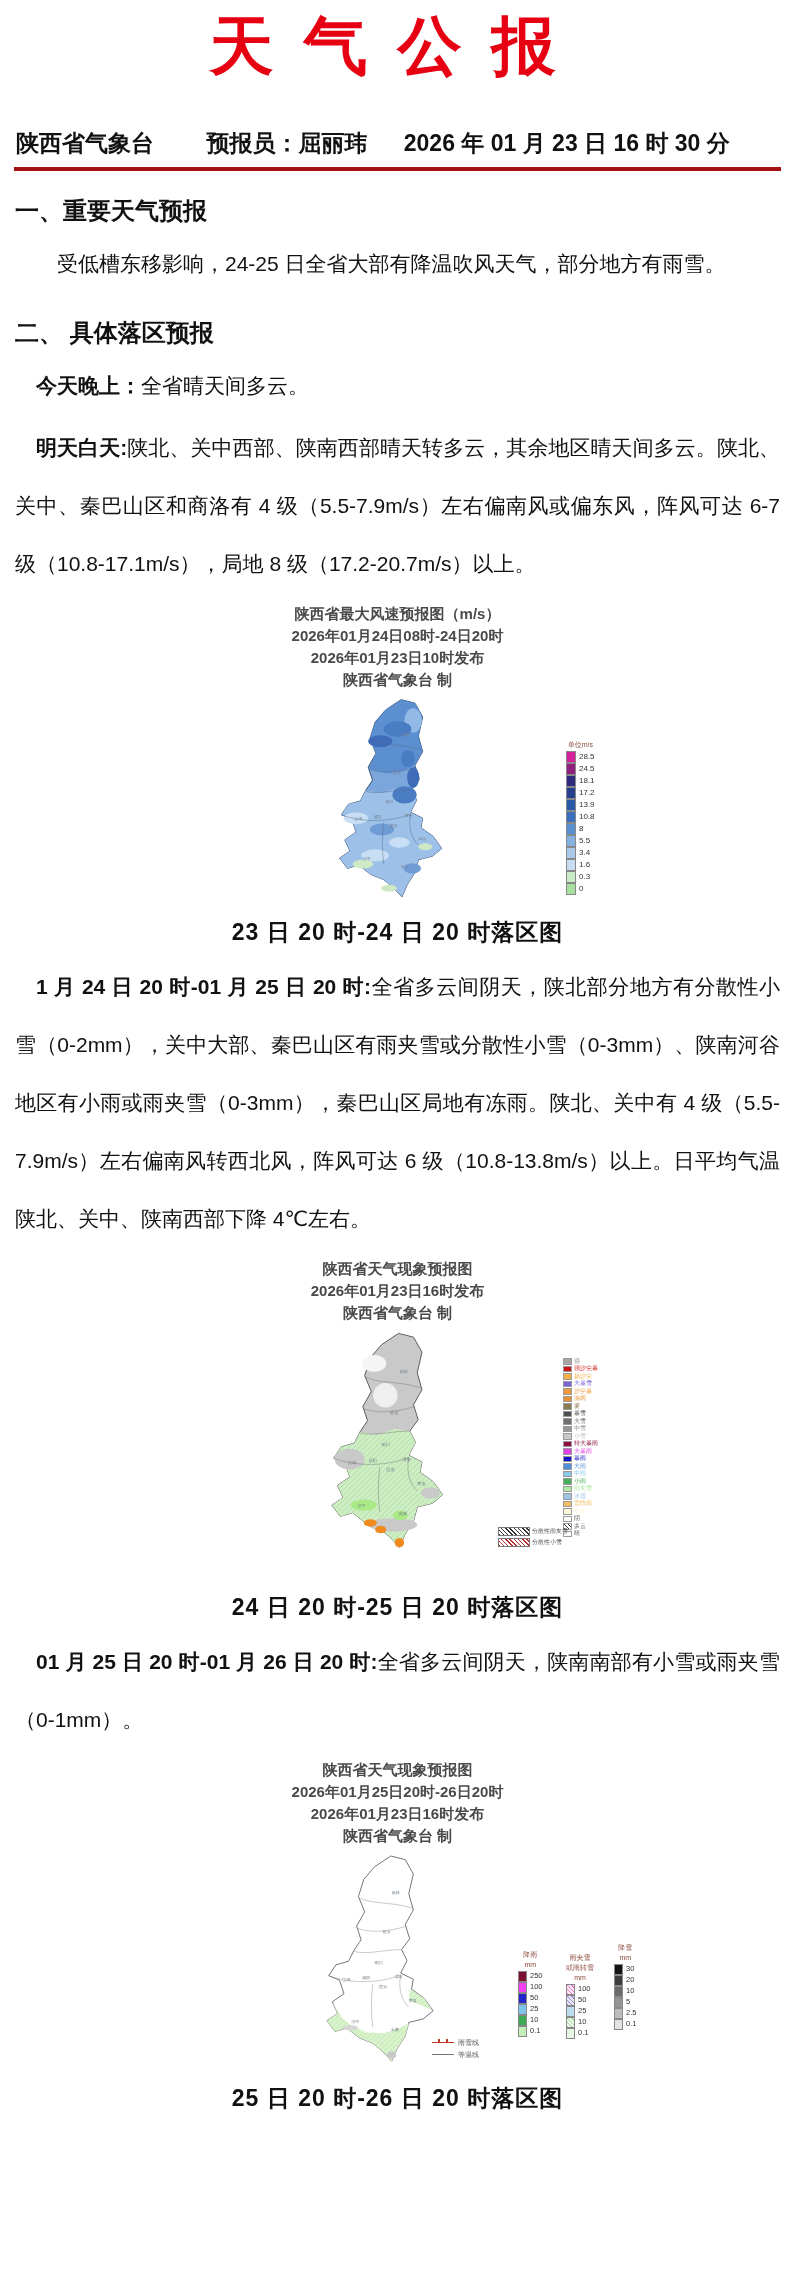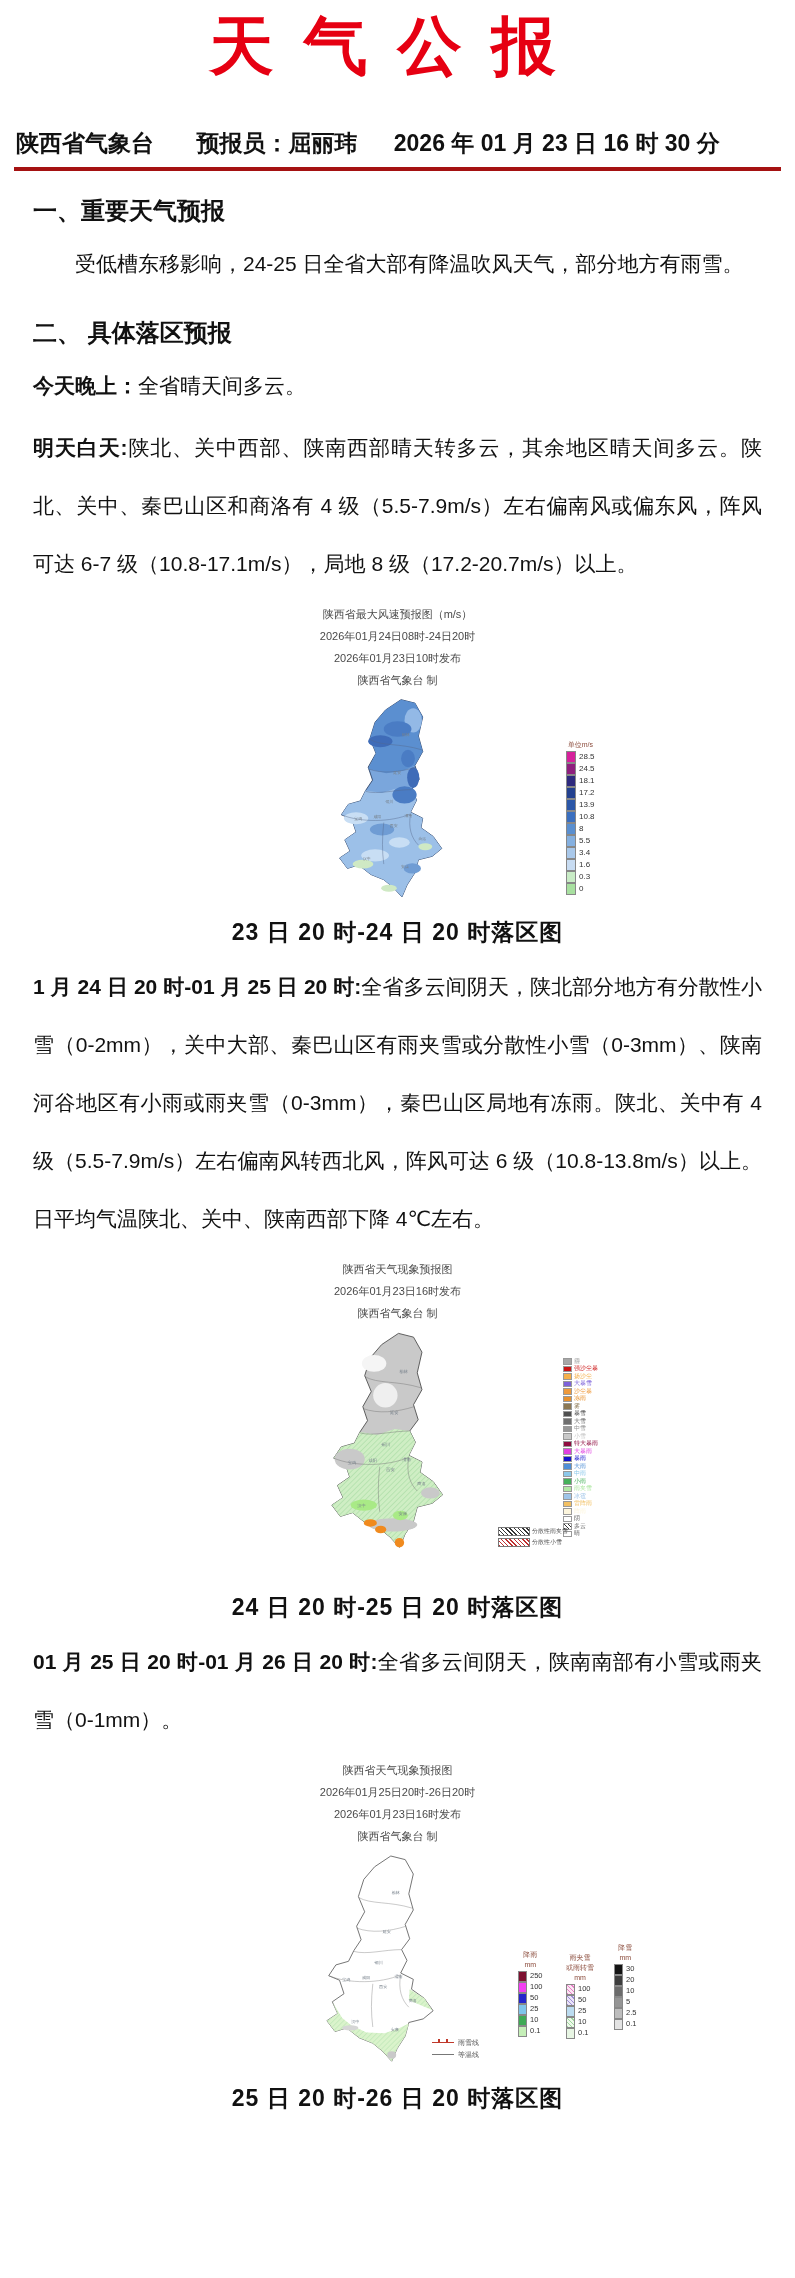--- a/index.html
+++ b/index.html
@@ -2,29 +2,29 @@
 <html><head>
 <meta charset="utf-8">
 <style>
   html,body{margin:0;padding:0;background:#fff;}
   .page{position:relative;width:795px;height:2278px;overflow:hidden;background:#fff;
         font-family:"Liberation Sans","DejaVu Sans",sans-serif;color:#111;}
   .doc-title{margin:0;padding-top:10px;text-align:center;font-size:64px;line-height:1.15;
              font-weight:bold;color:#e60012;letter-spacing:30px;}
   .byline{margin:44px 14px 0 14px;padding:0 0 8px 2px;border-bottom:4px solid #a51212;
           font-size:23px;font-weight:bold;white-space:nowrap;}
-  .byline .agency{margin-right:36px;}
+  .byline .agency{margin-right:46px;}
   .byline .forecaster{margin-right:30px;}
-  .content{padding:0 33px;}
+  .content{padding:0 15px;}
   h2.sec{margin:20px 0 0 0;font-size:24px;line-height:40px;font-weight:bold;}
   p.body{margin:4px 0 0 0;font-size:21px;line-height:58px;text-align:justify;}
   p.indent{text-indent:2em;}
-  .lead{font-weight:bold;}
+  .lead{font-weight:bold;margin-left:21px;}
   .figure{position:relative;width:795px;}
-  .fig-titles{padding-top:10px;text-align:center;font-size:11px;line-height:22px;color:#4a4a4a;}
+  .fig-titles{padding-top:10px;text-align:center;font-size:15px;line-height:22px;color:#4a4a4a;font-weight:bold;}
   .fig-map{text-align:center;}
   .caption{margin:0;font-size:23px;line-height:44px;font-weight:bold;text-align:center;letter-spacing:1px;}
   
   .bar-legend{position:absolute;font-size:8px;color:#333;padding-left:10px;}
   .bl-title{font-size:7px;line-height:8px;color:#8a4a3a;margin-bottom:2px;white-space:nowrap;}
   .bl-row{display:flex;align-items:center;height:12px;}
   .bl-swatch{display:inline-block;width:10px;height:12px;border:0.5px solid #888;box-sizing:border-box;}
   .bl-tick{margin-left:3px;line-height:12px;}
   .bl-small .bl-row{height:11px;}
   .bl-small .bl-swatch{width:9px;height:11px;}

